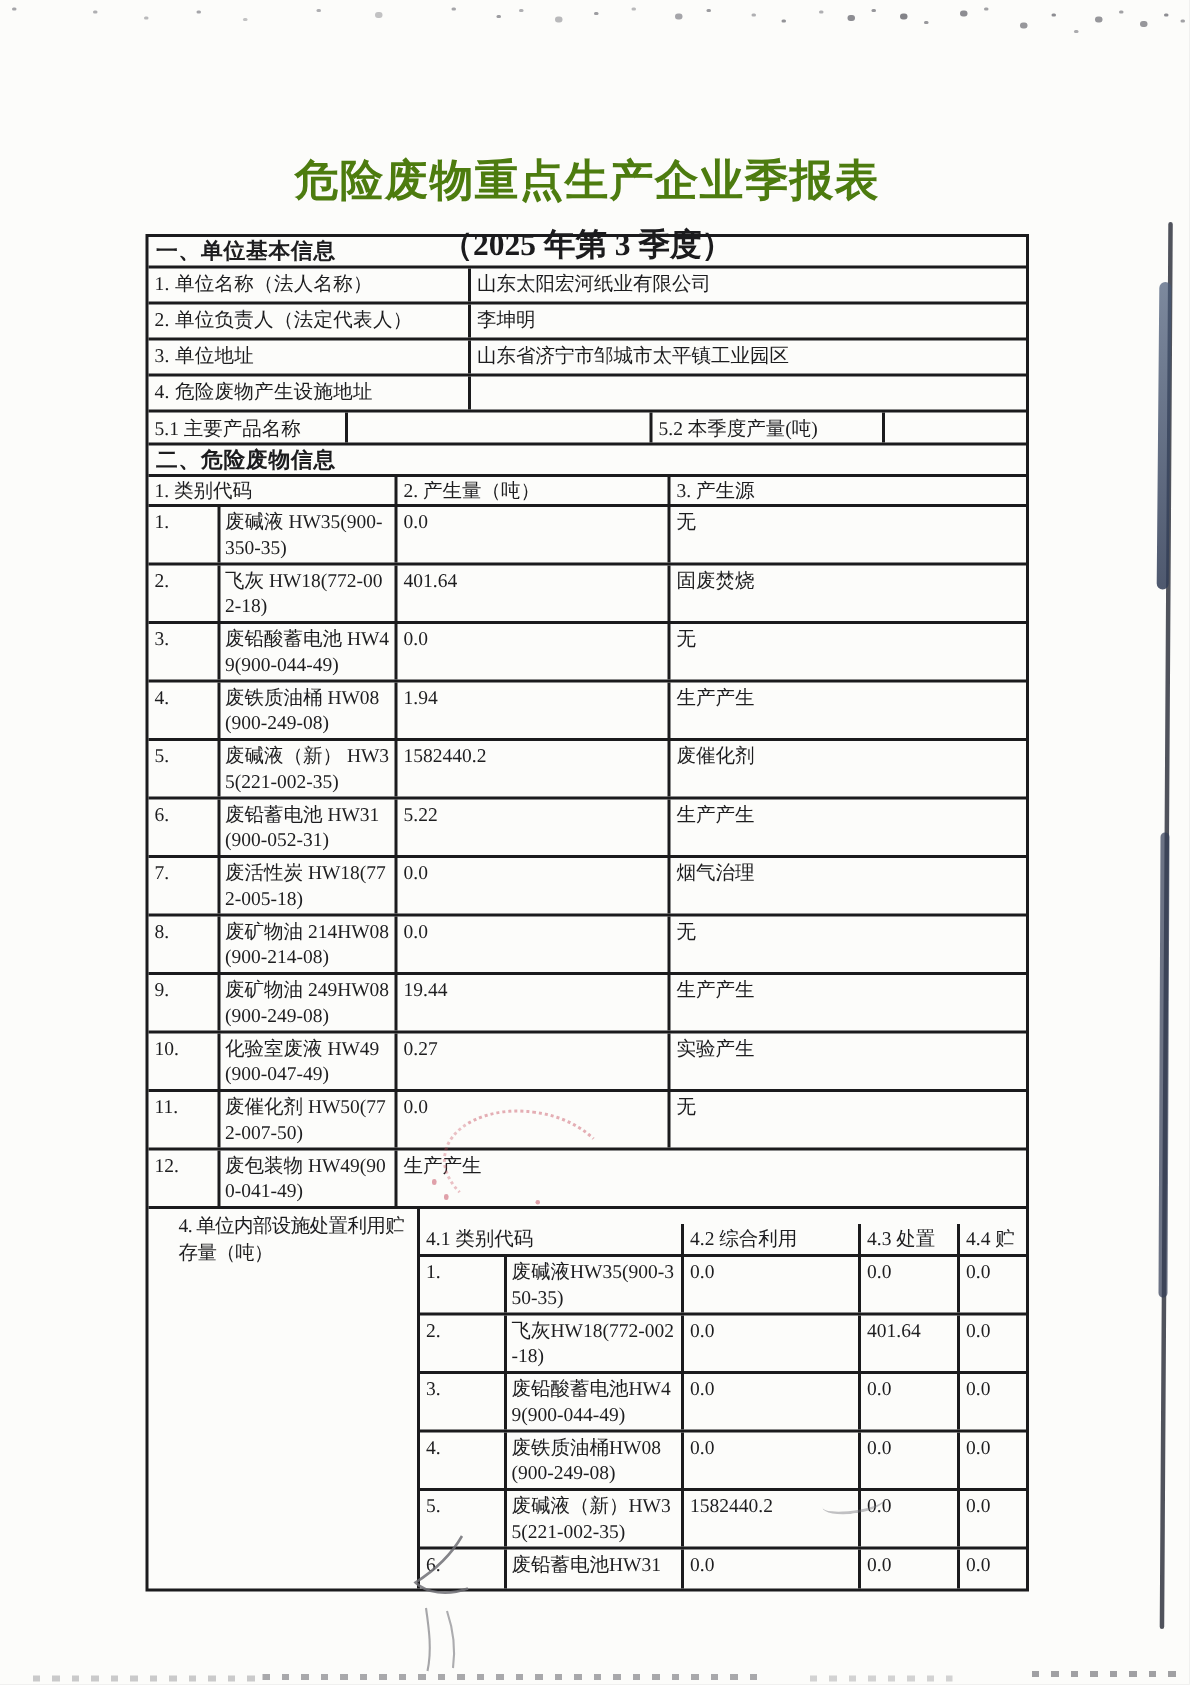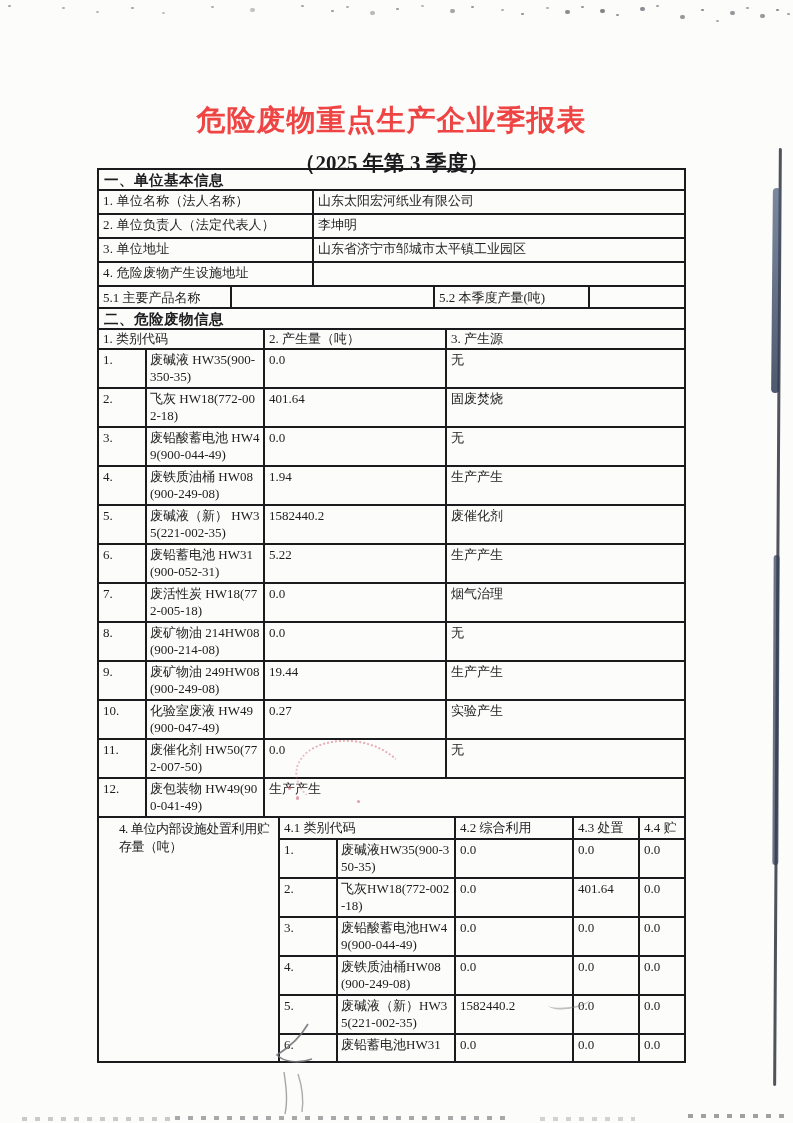--- a/index.html
+++ b/index.html
@@ -5,26 +5,26 @@
   * { margin:0; padding:0; box-sizing:border-box; }
   html,body { background:#e8e8e6; }
   .page {
     position:relative; width:793px; height:1123px;
     background:#fcfcfa; overflow:hidden;
     font-family:"Liberation Serif","DejaVu Serif",serif;
     color:#1c1c1e;
   }
   
   .title-wrap { position:absolute; left:97px; top:101px; width:589px; text-align:center; }
-  .doc-title  { font-size:29px; font-weight:bold; letter-spacing:1px; color:#ef4444; }
+  .doc-title  { font-size:29px; font-weight:bold; letter-spacing:1px; color:#4d7c0f; }
   .doc-subtitle { margin-top:8px; font-size:21px; font-weight:bold; color:#1b1b1d; }
 
   
   .rtable {
-    position:absolute; left:97px; top:168px; width:589px;
+    position:absolute; left:97px; top:156px; width:589px;
     border:2px solid #1b1b1d; background:transparent;
     font-size:13px; color:#1d1d1f;
   }
   .row { display:flex; border-bottom:2px solid #1b1b1d; align-items:stretch; }
   .row:last-child { border-bottom:none; }
   .cell { border-right:2px solid #1b1b1d; padding:1px 4px; overflow:hidden; line-height:17px; }
   .cell:last-child { border-right:none; flex:1 1 auto; }
 
   .sec-head { height:21px; font-weight:bold; font-size:14.5px; padding:1px 5px; line-height:18px; border-bottom:2px solid #1b1b1d; letter-spacing:.5px; }
   .info-row { height:24px; }
@@ -43,21 +43,21 @@
   .data-row { height:39px; }
   .data-row .c-no   { width:48px;  flex:0 0 48px; }
   .data-row .c-name { width:118px; flex:0 0 118px; word-break:break-all; padding:1px 3px; }
   .data-row .c-amt  { width:182px; flex:0 0 182px; }
   .data-row .c-src  { }
 
   
   .sec4 { display:flex; align-items:stretch;padding-left:16px; }
   .s4label { width:165px; flex:0 0 165px; border-right:2px solid #1b1b1d; padding:2px 4px; line-height:18px; letter-spacing:-0.4px; }
   .s4grid { flex:1 1 auto; }
-  .s4hrow { height:22px; }
+  .s4hrow { height:22px;margin-top:10px; }
   .s4hrow .h1 { width:176px; flex:0 0 176px; line-height:18px; }
   .s4hrow .h2 { width:118px; flex:0 0 118px; line-height:18px; }
   .s4hrow .h3 { width:66px;  flex:0 0 66px;  line-height:18px; }
   .s4row { height:39px; }
   .s4row.trunc { height:26px; }
   .s4row .c-no   { width:58px;  flex:0 0 58px; }
   .s4row .c-name { width:118px; flex:0 0 118px; word-break:break-all; padding:1px 3px; }
   .s4row .c-re   { width:118px; flex:0 0 118px; }
   .s4row .c-di   { width:66px;  flex:0 0 66px; }
 

